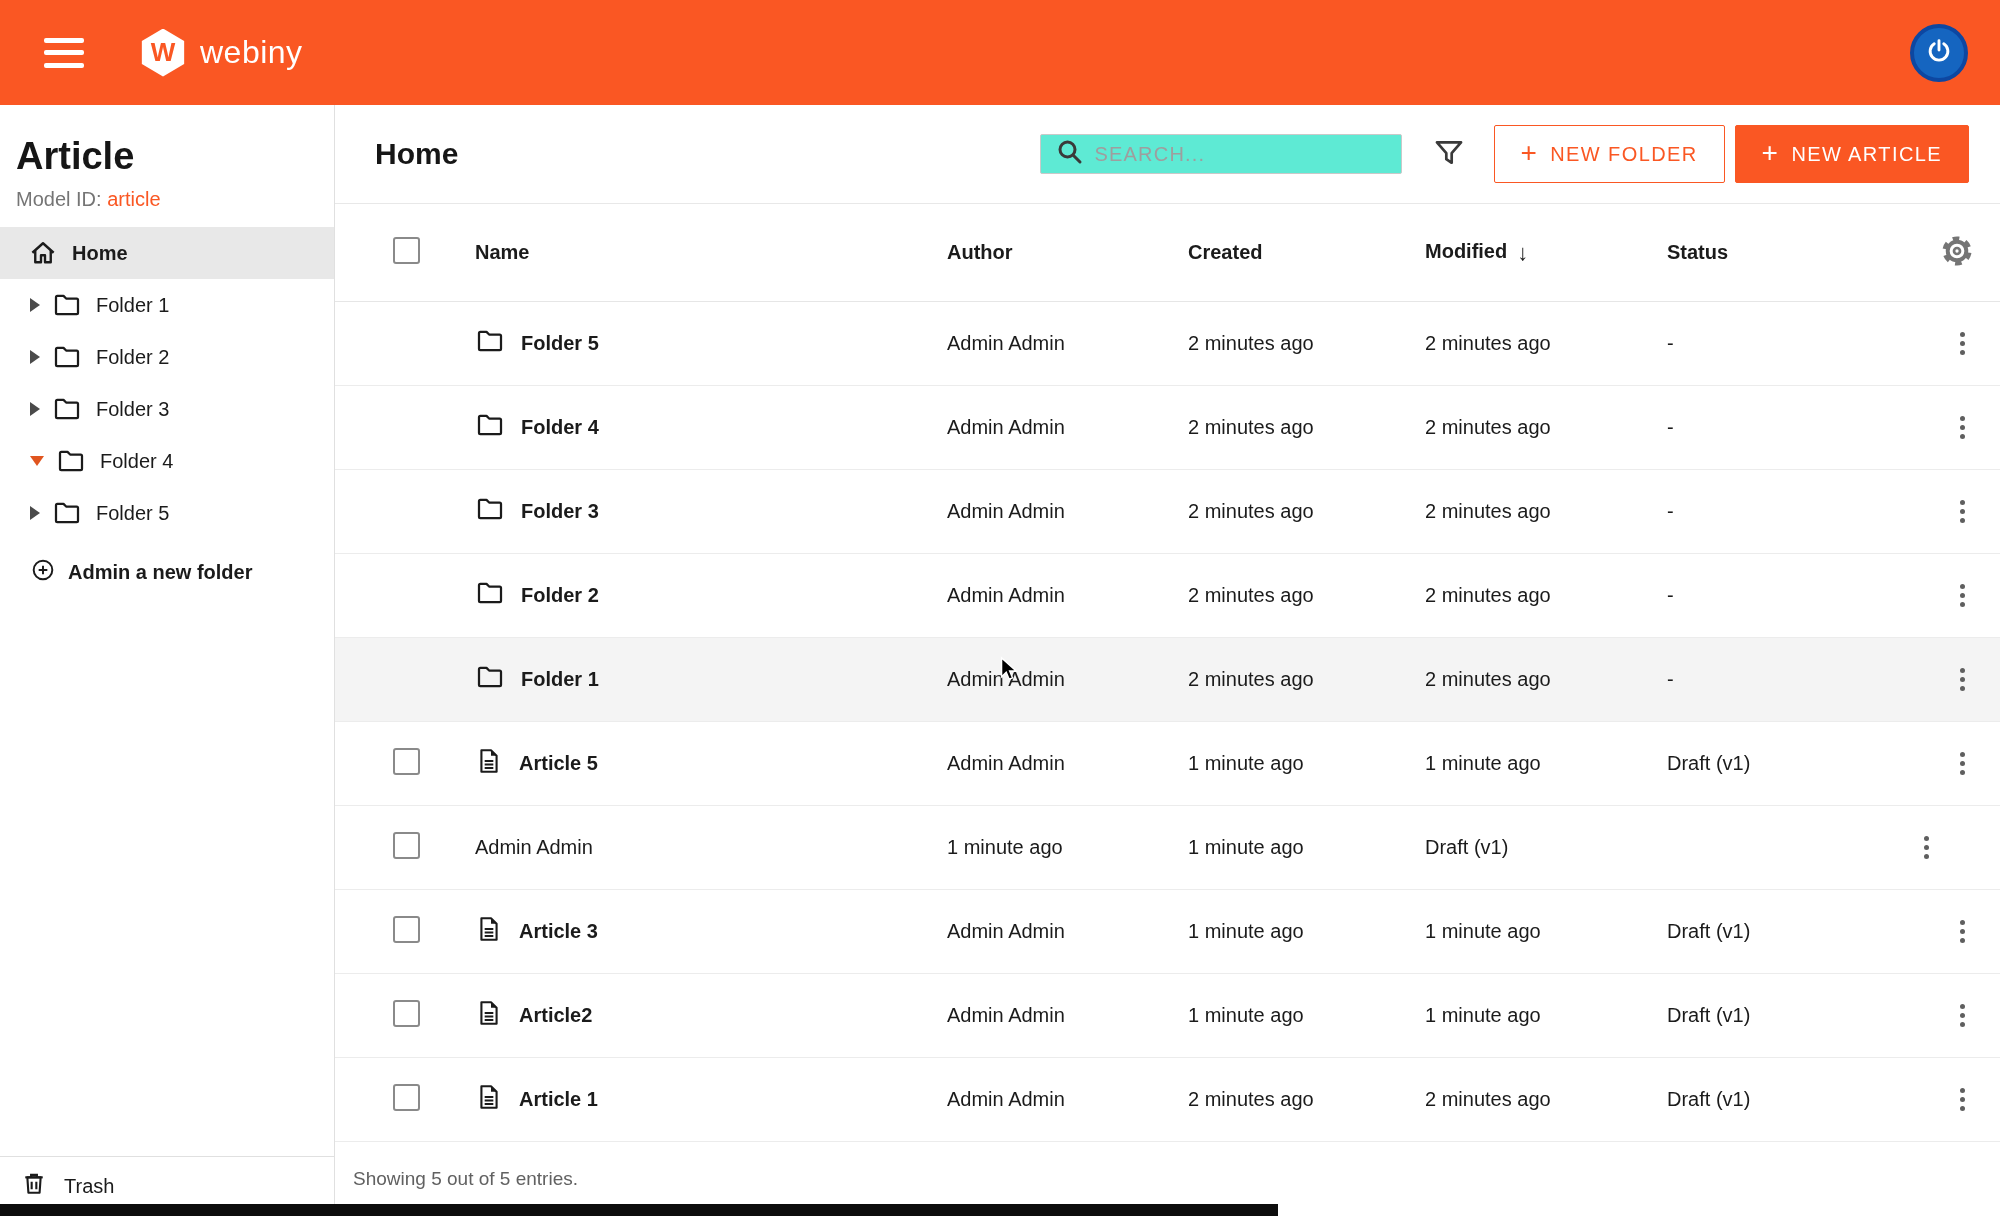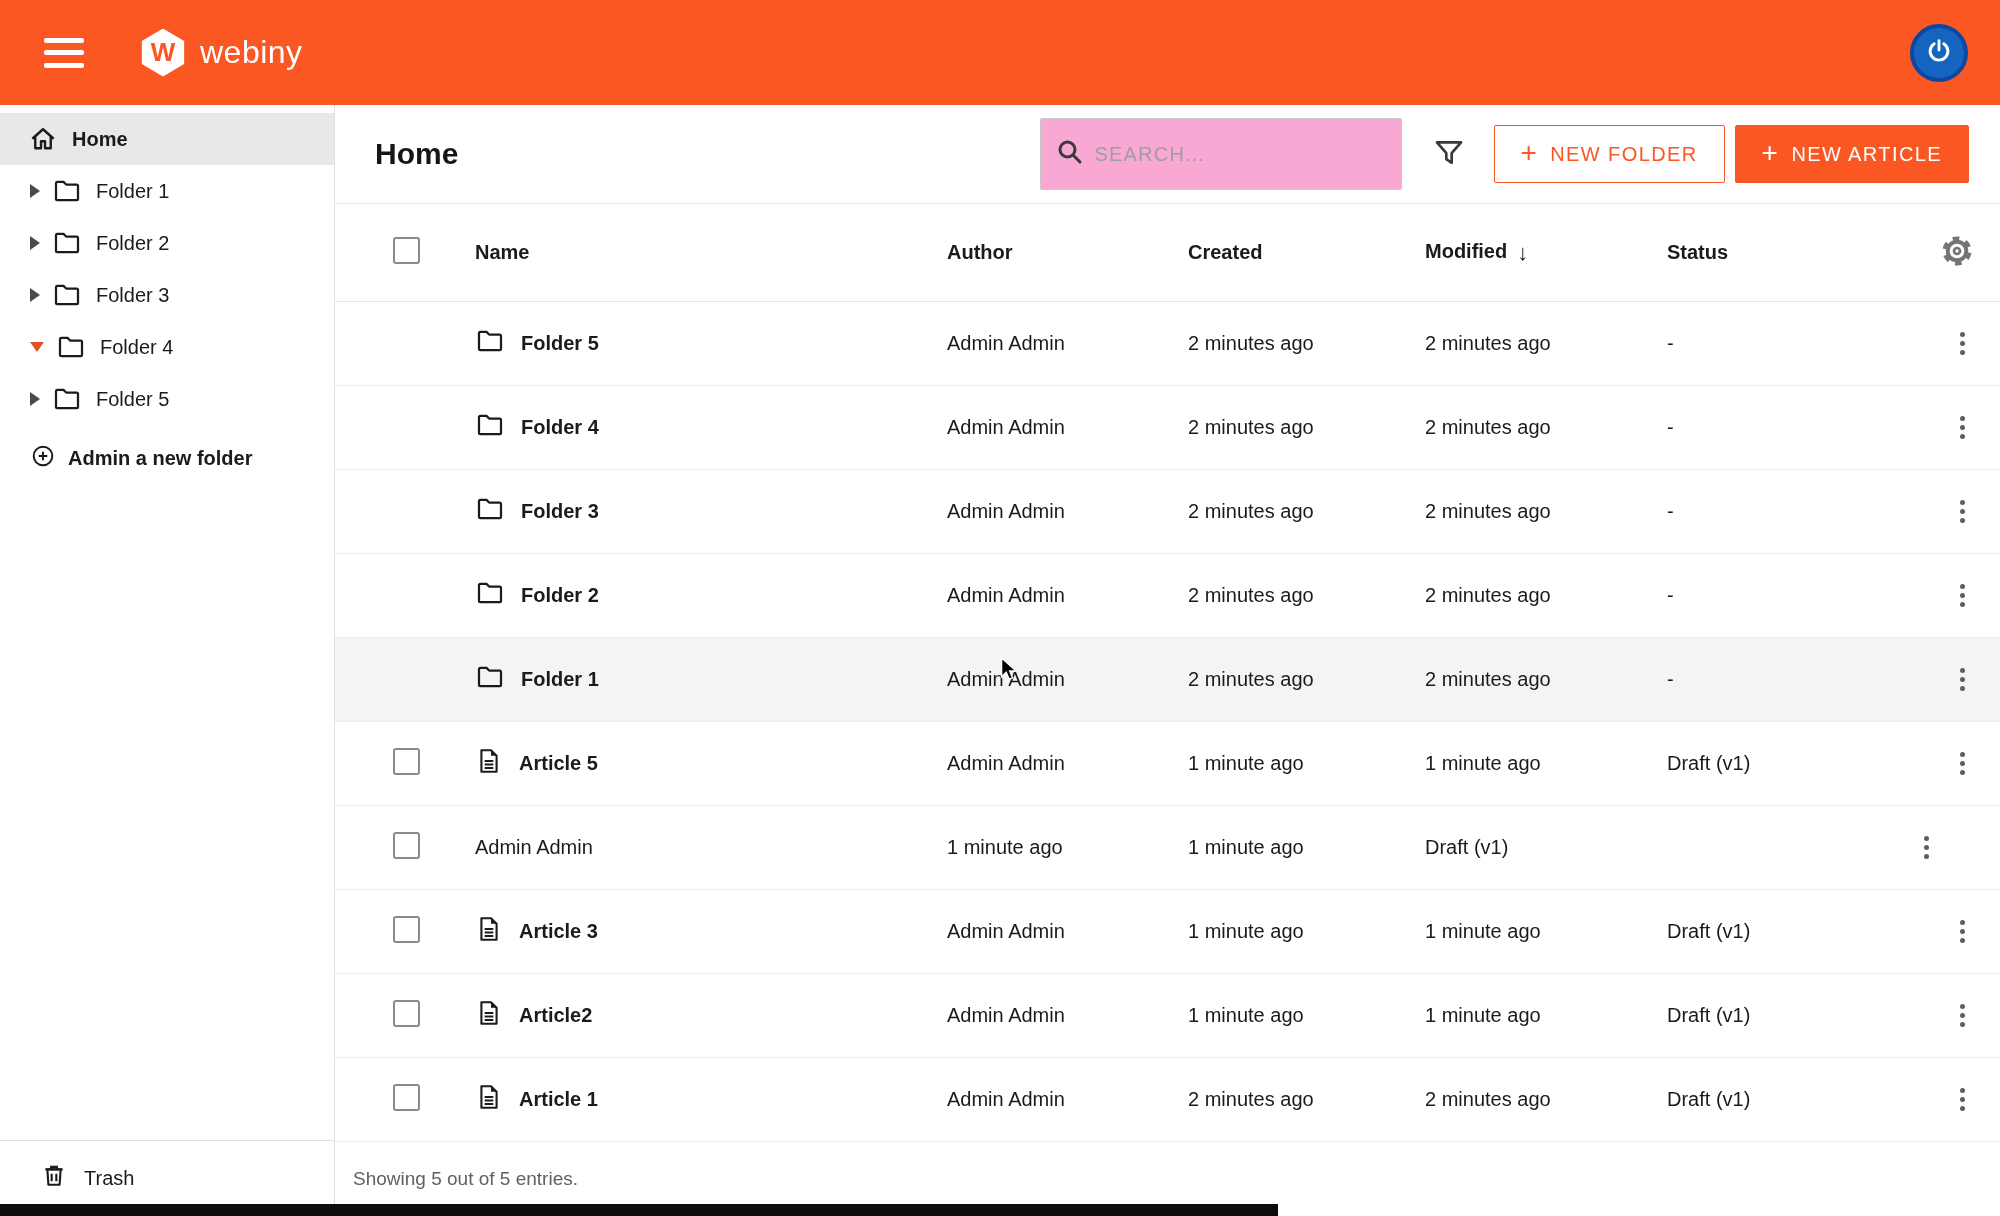--- a/index.html
+++ b/index.html
@@ -29,27 +29,27 @@
   .tree { margin-top:8px; }
   .tree-item { height:52px; display:flex; align-items:center; font-size:20px; cursor:pointer; }
   .tree-item.selected { background:#e8e8e8; font-weight:700; }
   .tree-item .ticon { width:30px; display:flex; justify-content:center; margin-right:14px; }
   .tree-item.home { padding-left:28px; }
   .tree-item.folder { padding-left:30px; }
   .caret { width:0; height:0; border-style:solid; margin-right:12px; }
   .caret.r { border-width:7px 0 7px 10px; border-color:transparent transparent transparent #4a4a4a; }
   .caret.d { border-width:10px 7px 0 7px; border-color:#e0551f transparent transparent transparent; }
   .create-folder { display:flex; align-items:center; gap:12px; margin:18px 0 0 30px; font-size:20px; font-weight:700; cursor:pointer; }
-  .sidebar-footer { margin-top:auto; border-top:1px solid #e0e0e0; height:76px; display:flex; align-items:center; gap:16px; padding-left:40px; font-size:20px; cursor:pointer; }
+  .sidebar-footer { margin-top:auto; border-top:1px solid #e0e0e0; height:60px; display:flex; align-items:center; gap:16px; padding-left:20px; font-size:20px; cursor:pointer; }
 
   
   .main { flex:1; display:flex; flex-direction:column; position:relative; }
   .toolbar { height:99px; display:flex; align-items:center; border-bottom:1px solid #e8e8e8; }
   .breadcrumb { font-size:30px; font-weight:700; margin-left:40px; color:#161616; }
-  .search { margin-left:auto; width:362px; height:72px; border:1px solid #c9c9c9; border-radius:2px; display:flex; align-items:center; padding:0 14px; gap:10px; background:#f9a8d4; }
+  .search { margin-left:auto; width:362px; height:40px; border:1px solid #c9c9c9; border-radius:2px; display:flex; align-items:center; padding:0 14px; gap:10px; background:#5eead4; }
   .search input { border:none; outline:none; flex:1; font-size:20px; letter-spacing:1.2px; color:#555; font-family:"Liberation Sans",sans-serif; background:transparent; }
   .search input::placeholder { color:#9e9e9e; }
   .filter-btn { background:none; border:none; margin:0 28px 0 30px; cursor:pointer; display:flex; align-items:center; }
   .btn { height:58px; border-radius:2px; font-size:20px; letter-spacing:1.4px; display:flex; align-items:center; gap:12px; padding:0 26px; cursor:pointer; font-family:"Liberation Sans",sans-serif; }
   .btn .plus { font-size:28px; font-weight:400; line-height:1; margin-top:-3px; }
   .btn.outline { background:#fff; border:1px solid #fa5723; color:#fa5723; }
   .btn.fill { background:#fa5723; border:1px solid #fa5723; color:#fff; margin-left:10px; margin-right:36px; }
 
   
   .grid-row { display:grid; grid-template-columns:82px 472px 241px 237px 242px 272px 1fr; align-items:center; padding-left:58px; padding-right:30px; }
@@ -96,20 +96,27 @@
             <path d="M12 3.8v7.4"></path>
             <path d="M8.2 6.2a7.1 7.1 0 1 0 7.6 0"></path>
           </svg>
       </span>
     </div>
   </header>
 
   <div class="shell">
 
     <aside class="sidebar">
+      <div class="sidebar-head">
+        <div class="sidebar-title">Article</div>
+        <div class="model-id">
+          <span>Model ID:</span>
+          <span class="val">article</span>
+        </div>
+      </div>
 
       <nav class="tree">
         <div class="tree-item home selected">
           <span class="ticon">
             <svg viewBox="0 0 24 24" width="30" height="30" fill="none" stroke="#1b1b1b" stroke-width="1.9" stroke-linejoin="round">
                 <path d="M3.5 11.8 12 4.2l8.5 7.6"></path>
                 <path d="M5.8 10v9.4h4.6v-5.6h3.2v5.6h4.6V10"></path>
               </svg>
           </span>
           <span class="tree-label">Home</span>

